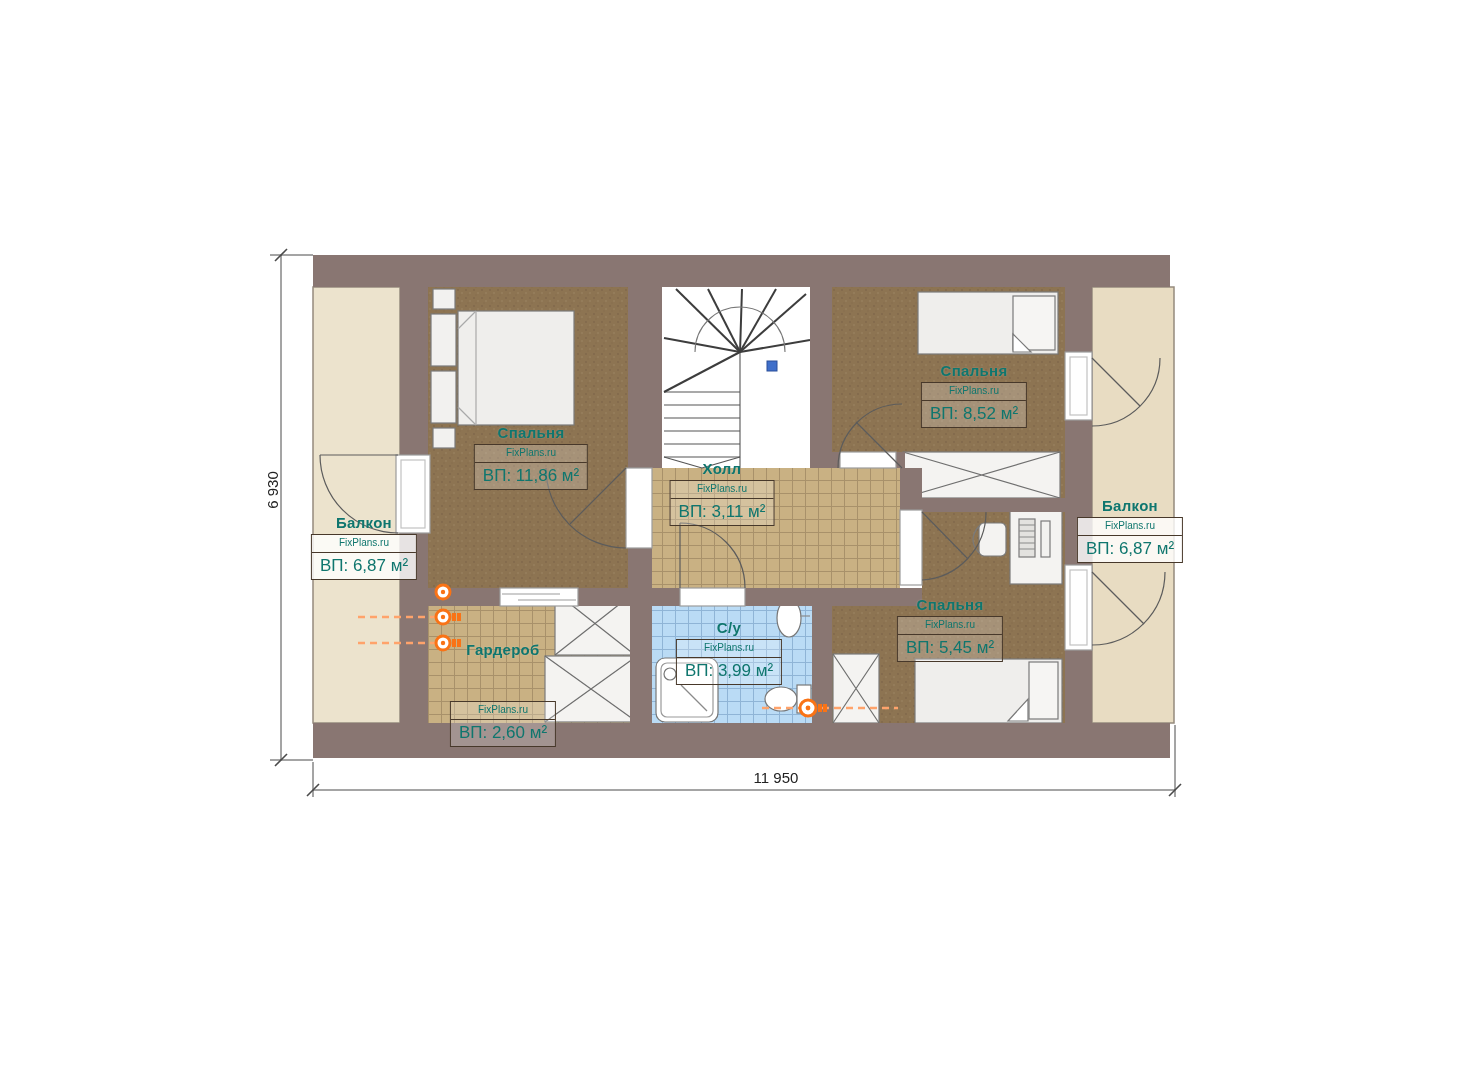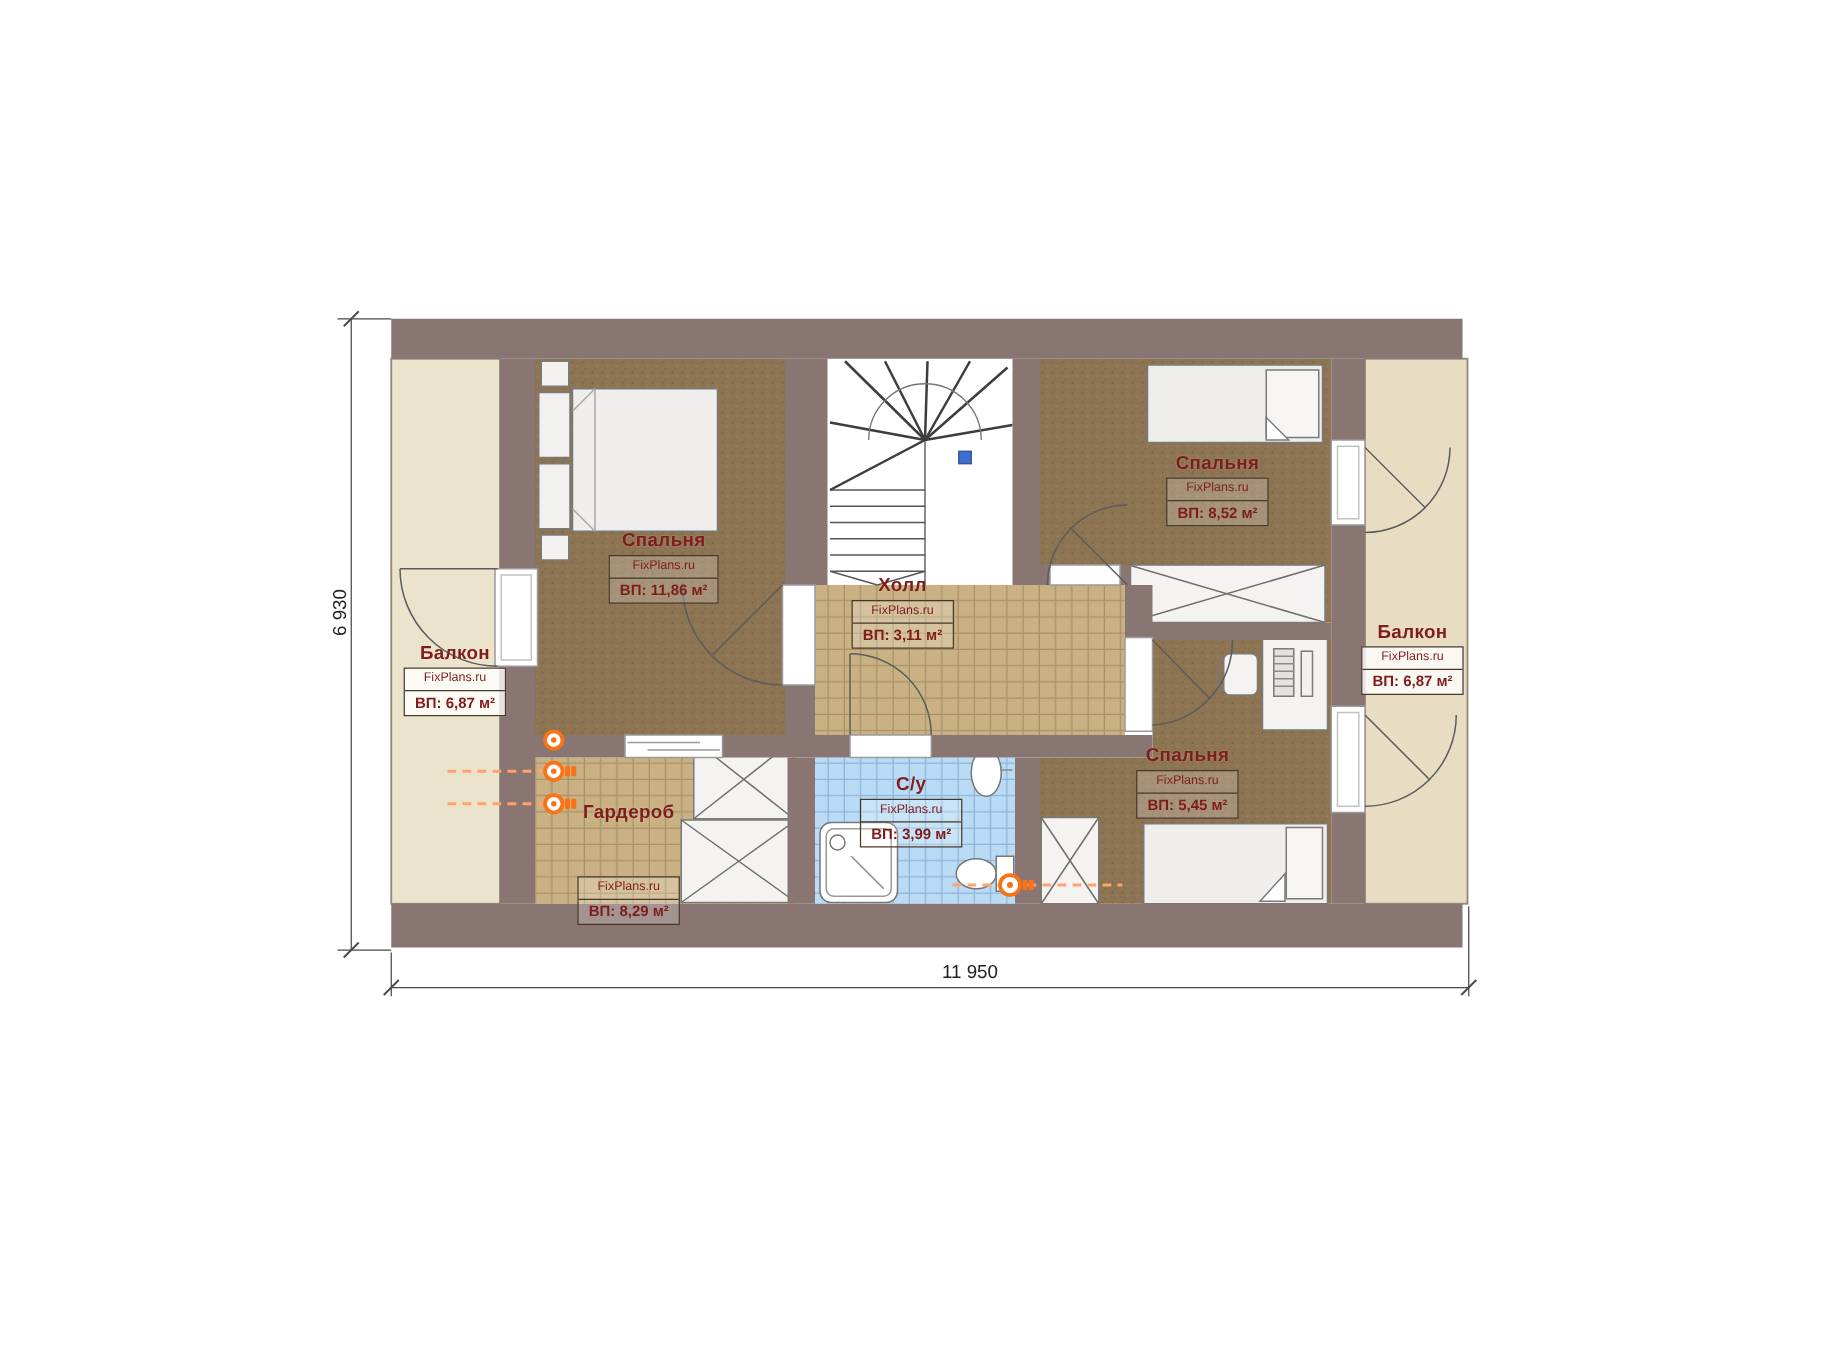--- a/index.html
+++ b/index.html
@@ -1,26 +1,26 @@
 <!DOCTYPE html>
 <html><head>
 <meta charset="utf-8">
 <style>
   html,body{margin:0;padding:0;background:#ffffff;}
   #canvas{position:relative;width:1474px;height:1080px;background:#ffffff;overflow:hidden;
           font-family:"Liberation Sans",sans-serif;}
   #plan-svg{position:absolute;left:0;top:0;}
   .room-label{position:absolute;transform:translateX(-50%);display:flex;flex-direction:column;
-              align-items:center;color:#7f1d1d;z-index:5;}
+              align-items:center;color:#0f766e;z-index:5;}
   .room-name{font-size:15px;font-weight:bold;letter-spacing:.3px;white-space:nowrap;margin-bottom:3px;
              text-shadow:0 0 2px rgba(255,255,255,.25);}
   .wm-box{border:1.6px solid #47382a;background:rgba(255,255,255,.22);text-align:center;}
   .on-light .wm-box{background:rgba(255,255,255,.8);}
   .wm-site{font-size:10px;line-height:1.45;padding:1px 8px;border-bottom:1.6px solid #47382a;white-space:nowrap;}
-  .wm-area{font-size:12px;line-height:1.45;padding:1px 8px;white-space:nowrap;font-weight:bold;}
+  .wm-area{font-size:17px;line-height:1.45;padding:1px 8px;white-space:nowrap;}
   .dim-label{position:absolute;font-size:15px;color:#222;z-index:5;white-space:nowrap;}
   #dim-width{left:776px;top:769px;transform:translateX(-50%);}
   #dim-height{left:272px;top:490px;transform:translate(-50%,-50%) rotate(-90deg);}
 </style>
 </head>
 <body>
 
 <div id="canvas">
 
 <svg id="plan-svg" width="1474" height="1080" viewBox="0 0 1474 1080">
@@ -248,21 +248,21 @@
   <div class="wm-box">
     <div class="wm-site">FixPlans.ru</div>
     <div class="wm-area">ВП: 5,45 м²</div>
   </div>
 </div>
 
 <div class="room-label" style="left:503px;top:641px;gap:40px;">
   <div class="room-name">Гардероб</div>
   <div class="wm-box">
     <div class="wm-site">FixPlans.ru</div>
-    <div class="wm-area">ВП: 8,29 м²</div>
+    <div class="wm-area">ВП: 2,60 м²</div>
   </div>
 </div>
 
 <div class="room-label" style="left:717px;top:619px;margin-left:12px;">
   <div class="room-name">С/у</div>
   <div class="wm-box">
     <div class="wm-site">FixPlans.ru</div>
     <div class="wm-area">ВП: 3,99 м²</div>
   </div>
 </div>

